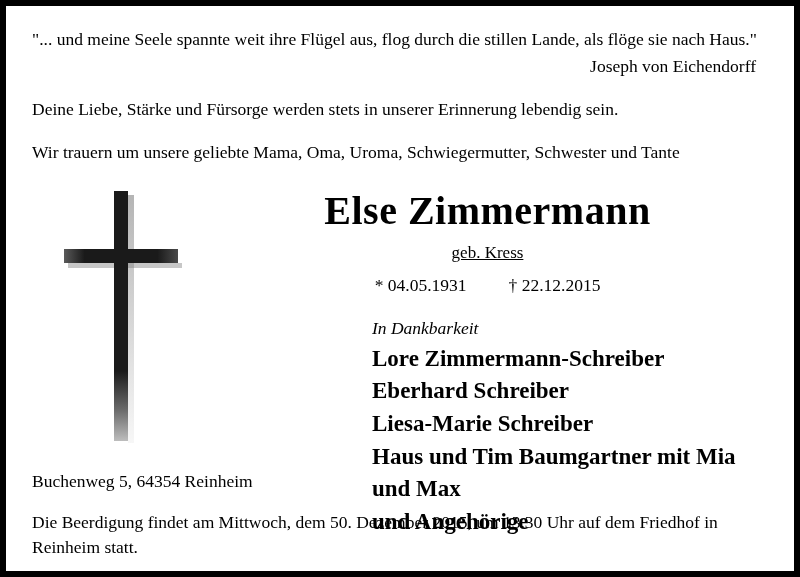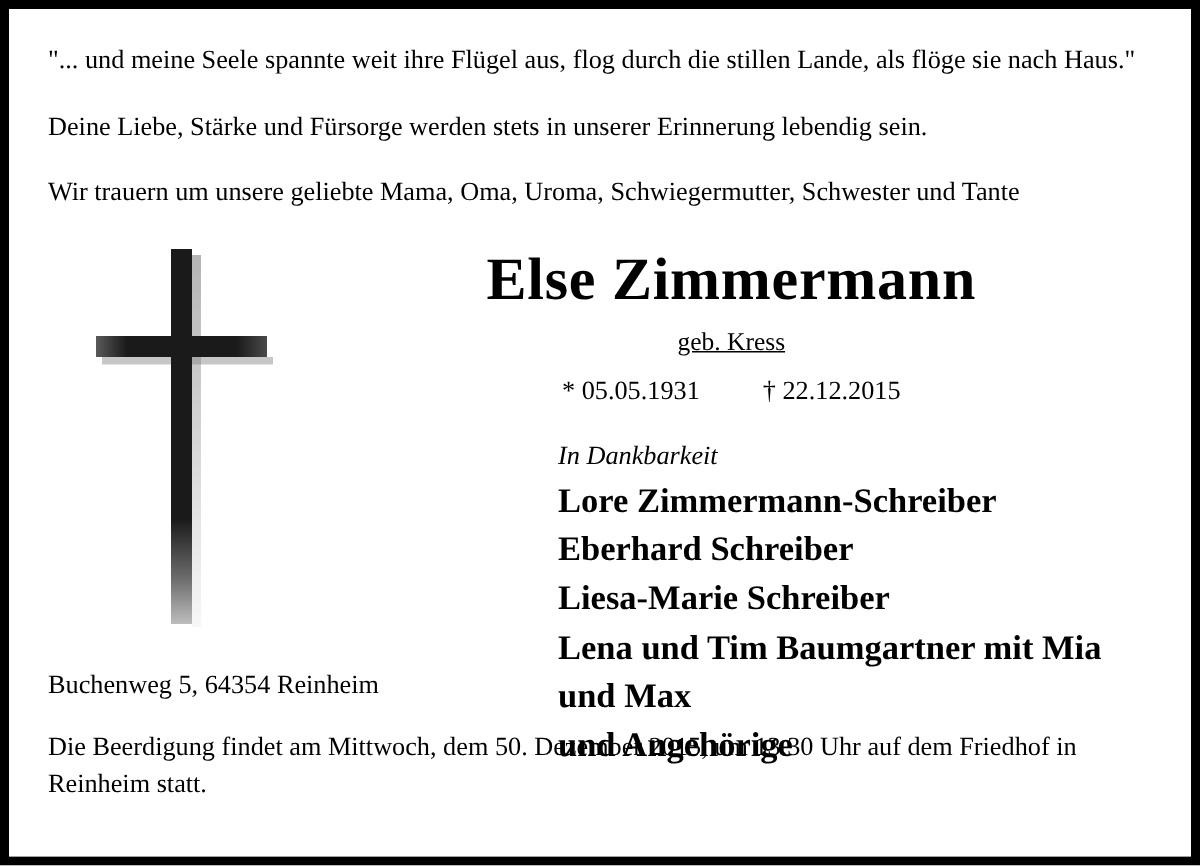--- a/index.html
+++ b/index.html
@@ -150,45 +150,46 @@
     max-width: 740px;
   }
 </style>
 </head>
 <body>
 
 <div id="page">
   <div class="inner">
 
     <p class="quote">"... und meine Seele spannte weit ihre Flügel aus, flog durch die stillen Lande, als flöge sie nach Haus."</p>
+    <p class="quote-author">Joseph von Eichendorff</p>
 
     <p class="line-1">Deine Liebe, Stärke und Fürsorge werden stets in unserer Erinnerung lebendig sein.</p>
     <p class="line-2">Wir trauern um unsere geliebte Mama, Oma, Uroma, Schwiegermutter, Schwester und Tante</p>
 
     <div class="main-block">
 
       <div class="cross-wrap">
         <div class="cross-shadow-v"></div>
         <div class="cross-shadow-h"></div>
         <div class="cross-v"></div>
         <div class="cross-h"></div>
       </div>
 
       <div class="center-col">
         <div class="name">Else Zimmermann</div>
         <div class="born-name">geb. Kress</div>
         <div class="dates">
-          <span>* 05.05.1931</span><span class="gap"></span><span>† 22.12.2015</span>
+          <span>* 04.05.1931</span><span class="gap"></span><span>† 22.12.2015</span>
         </div>
         <div class="thanks">In Dankbarkeit</div>
         <div class="survivors">
           <div class="survivor">Lore Zimmermann-Schreiber</div>
           <div class="survivor">Eberhard Schreiber</div>
           <div class="survivor">Liesa-Marie Schreiber</div>
-          <div class="survivor">Lena und Tim Baumgartner mit Mia und Max</div>
+          <div class="survivor">Haus und Tim Baumgartner mit Mia und Max</div>
           <div class="survivor">und Angehörige</div>
         </div>
       </div>
 
     </div>
 
     <p class="address">Buchenweg 5, 64354 Reinheim</p>
     <p class="funeral">Die Beerdigung findet am Mittwoch, dem 50. Dezember 2015, um 13.30 Uhr auf dem Friedhof in Reinheim statt.</p>
 
   </div>

